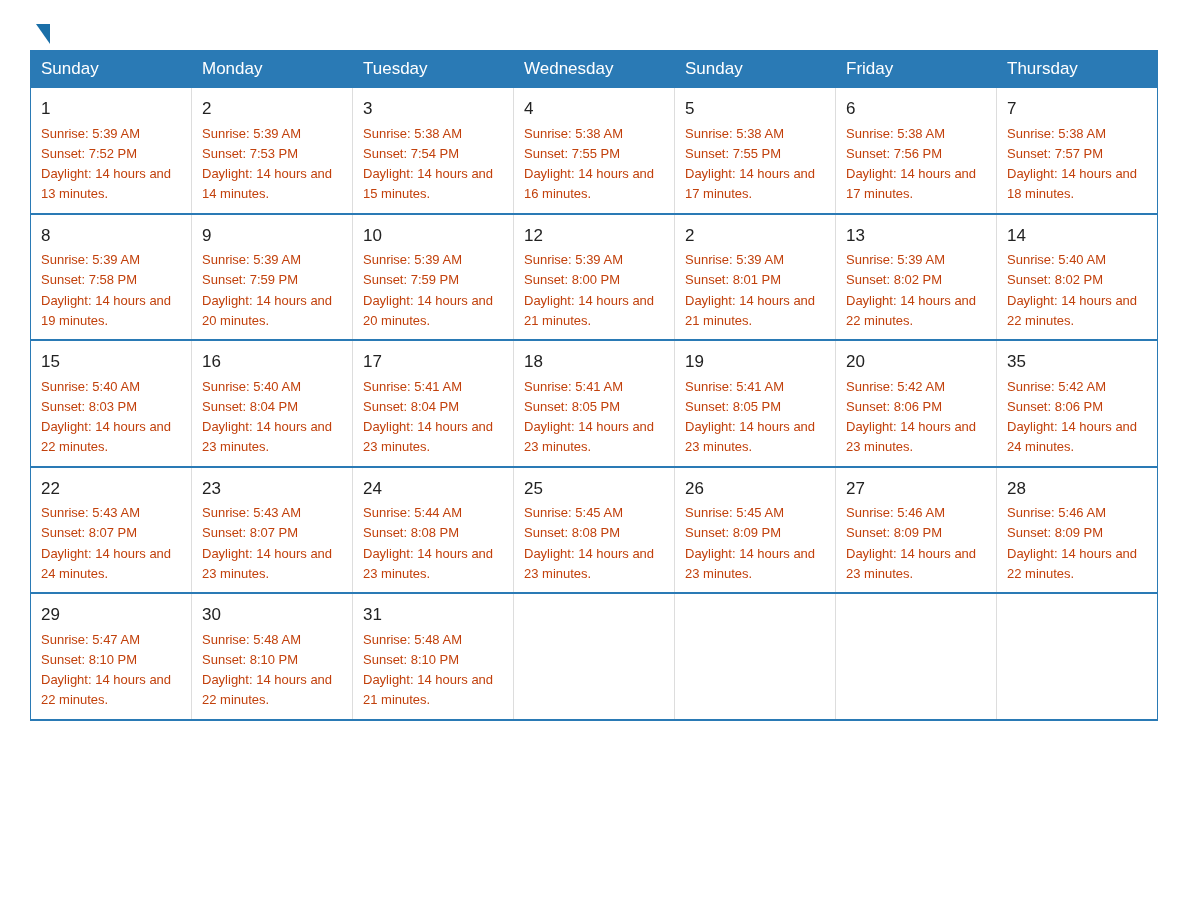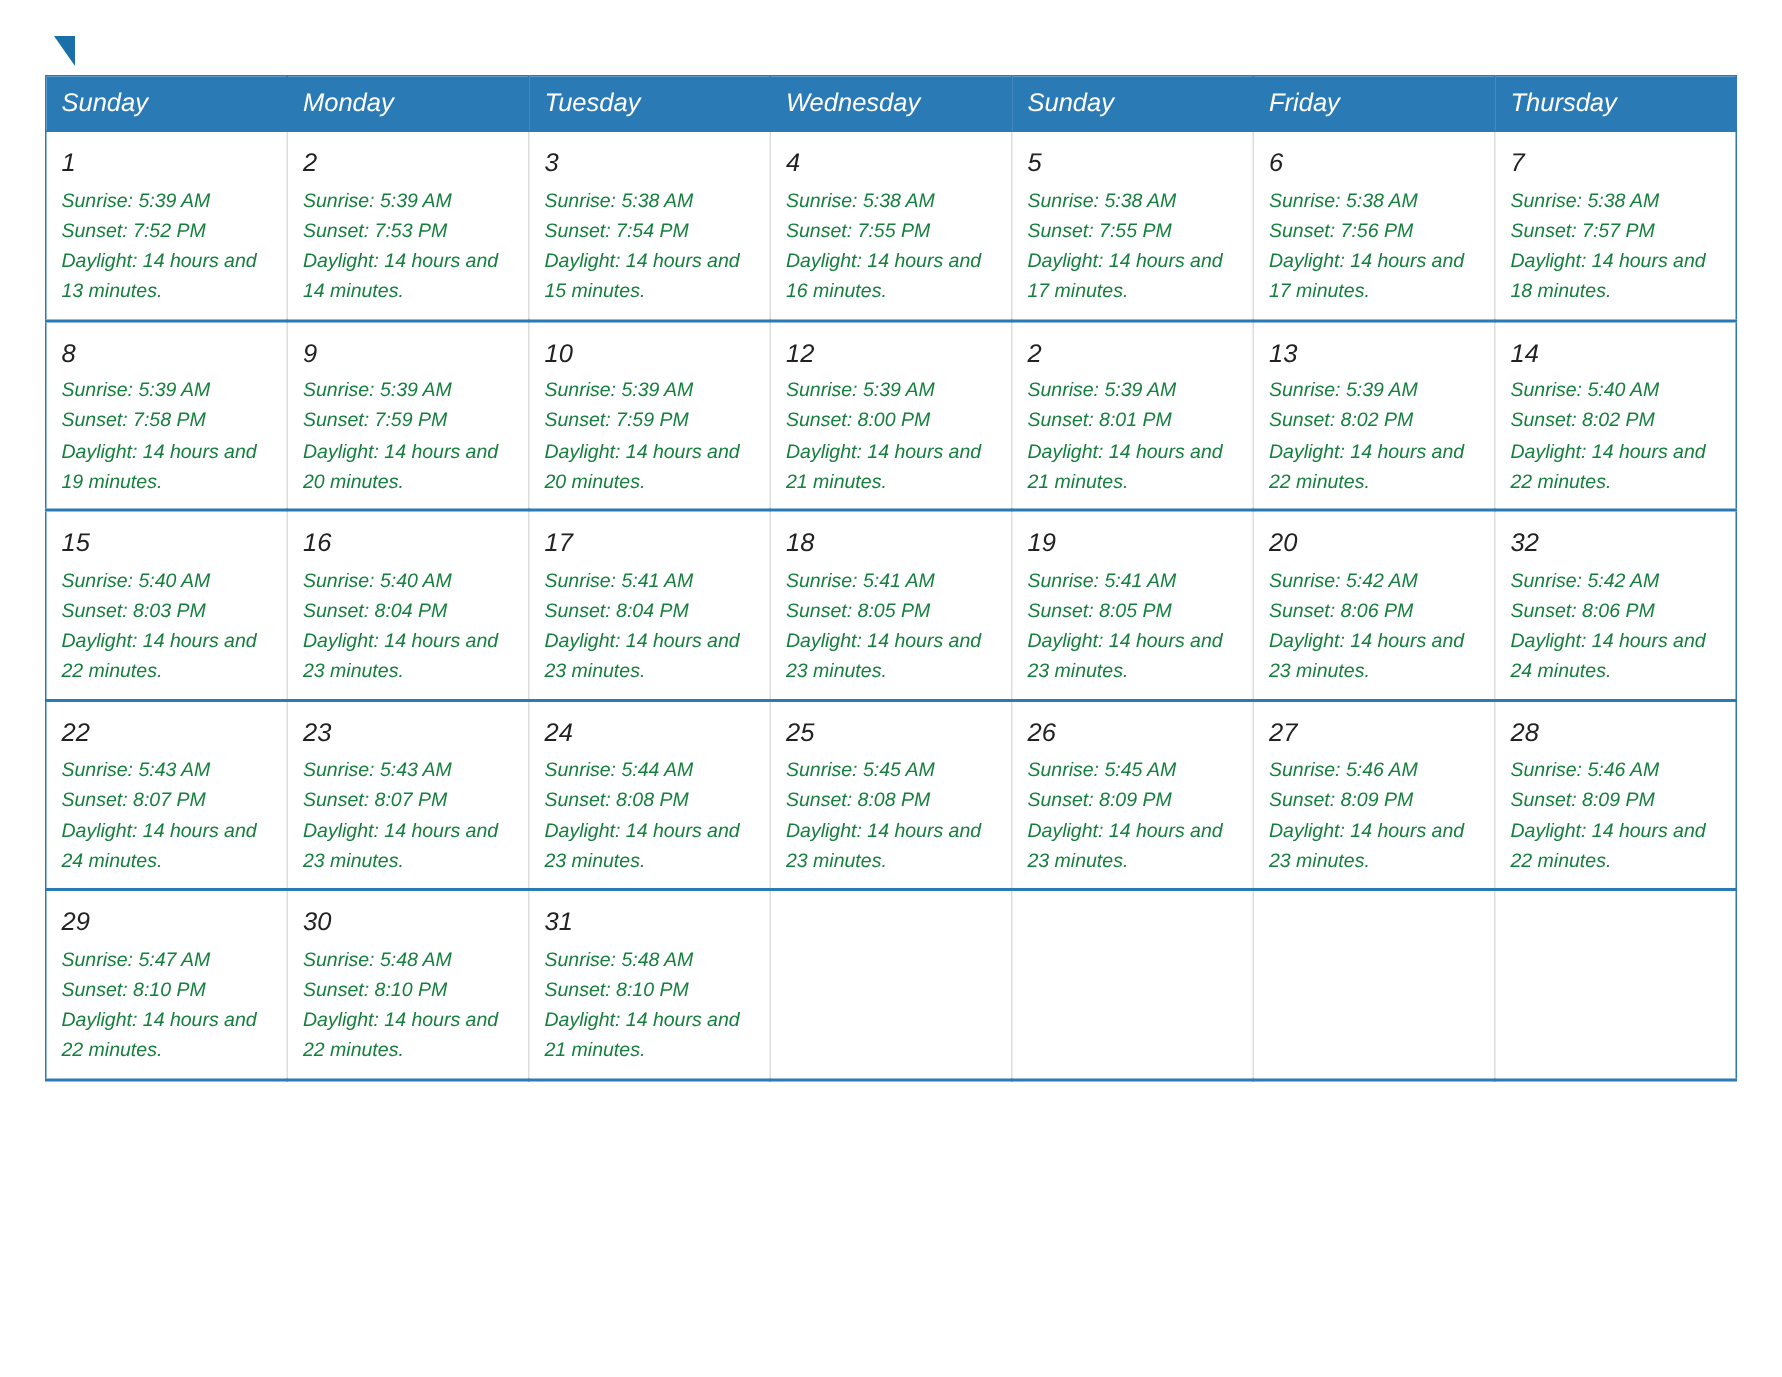--- a/index.html
+++ b/index.html
@@ -61,21 +61,20 @@
     }
     .location {
       font-size: 22px;
       color: #444;
       margin-top: 4px;
     }
     table {
       width: 100%;
       border-collapse: collapse;
       margin-top: 8px;
-      font-style: italic;
     }
     thead tr {
       background-color: #2a7ab5;
     }
     thead th {
       color: #fff;
       font-size: 17px;
       font-weight: normal;
       padding: 8px 10px;
       text-align: left;
@@ -97,21 +96,21 @@
     tbody td:first-child { border-left: 1px solid #2a7ab5; }
     tbody td:last-child { border-right: 1px solid #2a7ab5; }
     .day-num {
       font-size: 17px;
       font-weight: normal;
       display: block;
       margin-bottom: 2px;
     }
     .day-info {
       font-size: 13px;
-      color: #15803d;
+      color: #c2410c;
       line-height: 1.55;
     }
     tbody tr:last-child {
       border-bottom: 2px solid #2a7ab5;
     }
     .empty-cell {
       background: #fff;
     }
   </style>
 </head>
@@ -162,21 +161,21 @@
         <td><span class="day-num">13</span><span class="day-info">Sunrise: 5:39 AM<br>Sunset: 8:02 PM<br>Daylight: 14 hours and 22 minutes.</span></td>
         <td><span class="day-num">14</span><span class="day-info">Sunrise: 5:40 AM<br>Sunset: 8:02 PM<br>Daylight: 14 hours and 22 minutes.</span></td>
       </tr>
       <tr>
         <td><span class="day-num">15</span><span class="day-info">Sunrise: 5:40 AM<br>Sunset: 8:03 PM<br>Daylight: 14 hours and 22 minutes.</span></td>
         <td><span class="day-num">16</span><span class="day-info">Sunrise: 5:40 AM<br>Sunset: 8:04 PM<br>Daylight: 14 hours and 23 minutes.</span></td>
         <td><span class="day-num">17</span><span class="day-info">Sunrise: 5:41 AM<br>Sunset: 8:04 PM<br>Daylight: 14 hours and 23 minutes.</span></td>
         <td><span class="day-num">18</span><span class="day-info">Sunrise: 5:41 AM<br>Sunset: 8:05 PM<br>Daylight: 14 hours and 23 minutes.</span></td>
         <td><span class="day-num">19</span><span class="day-info">Sunrise: 5:41 AM<br>Sunset: 8:05 PM<br>Daylight: 14 hours and 23 minutes.</span></td>
         <td><span class="day-num">20</span><span class="day-info">Sunrise: 5:42 AM<br>Sunset: 8:06 PM<br>Daylight: 14 hours and 23 minutes.</span></td>
-        <td><span class="day-num">32</span><span class="day-info">Sunrise: 5:42 AM<br>Sunset: 8:06 PM<br>Daylight: 14 hours and 24 minutes.</span></td>
+        <td><span class="day-num">35</span><span class="day-info">Sunrise: 5:42 AM<br>Sunset: 8:06 PM<br>Daylight: 14 hours and 24 minutes.</span></td>
       </tr>
       <tr>
         <td><span class="day-num">22</span><span class="day-info">Sunrise: 5:43 AM<br>Sunset: 8:07 PM<br>Daylight: 14 hours and 24 minutes.</span></td>
         <td><span class="day-num">23</span><span class="day-info">Sunrise: 5:43 AM<br>Sunset: 8:07 PM<br>Daylight: 14 hours and 23 minutes.</span></td>
         <td><span class="day-num">24</span><span class="day-info">Sunrise: 5:44 AM<br>Sunset: 8:08 PM<br>Daylight: 14 hours and 23 minutes.</span></td>
         <td><span class="day-num">25</span><span class="day-info">Sunrise: 5:45 AM<br>Sunset: 8:08 PM<br>Daylight: 14 hours and 23 minutes.</span></td>
         <td><span class="day-num">26</span><span class="day-info">Sunrise: 5:45 AM<br>Sunset: 8:09 PM<br>Daylight: 14 hours and 23 minutes.</span></td>
         <td><span class="day-num">27</span><span class="day-info">Sunrise: 5:46 AM<br>Sunset: 8:09 PM<br>Daylight: 14 hours and 23 minutes.</span></td>
         <td><span class="day-num">28</span><span class="day-info">Sunrise: 5:46 AM<br>Sunset: 8:09 PM<br>Daylight: 14 hours and 22 minutes.</span></td>
       </tr>

